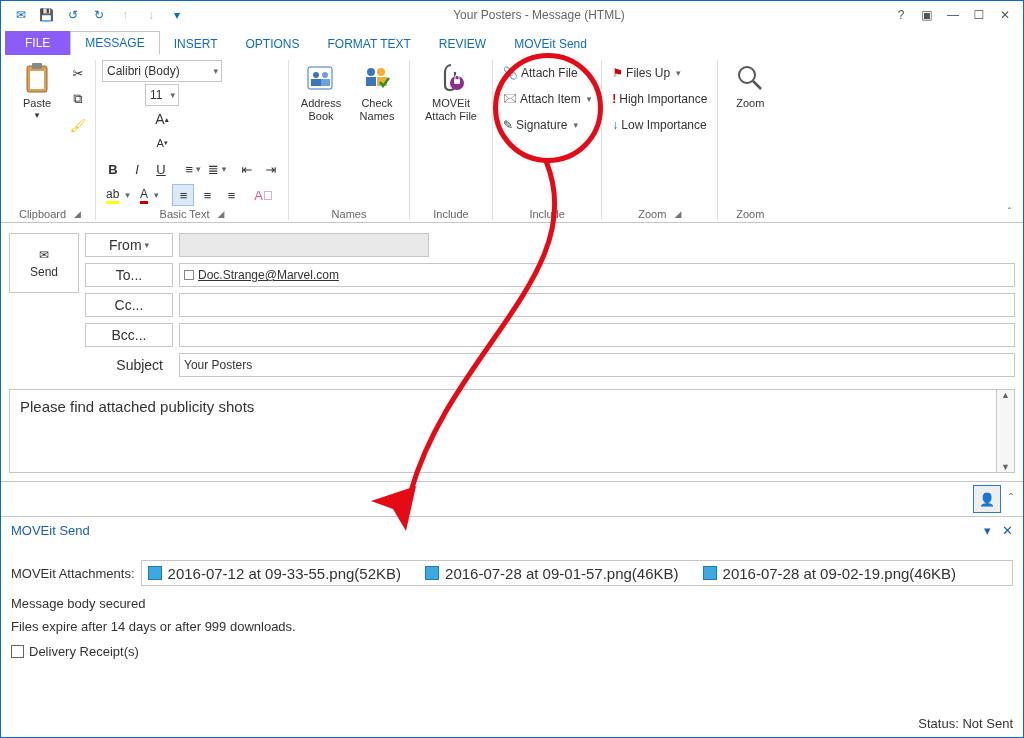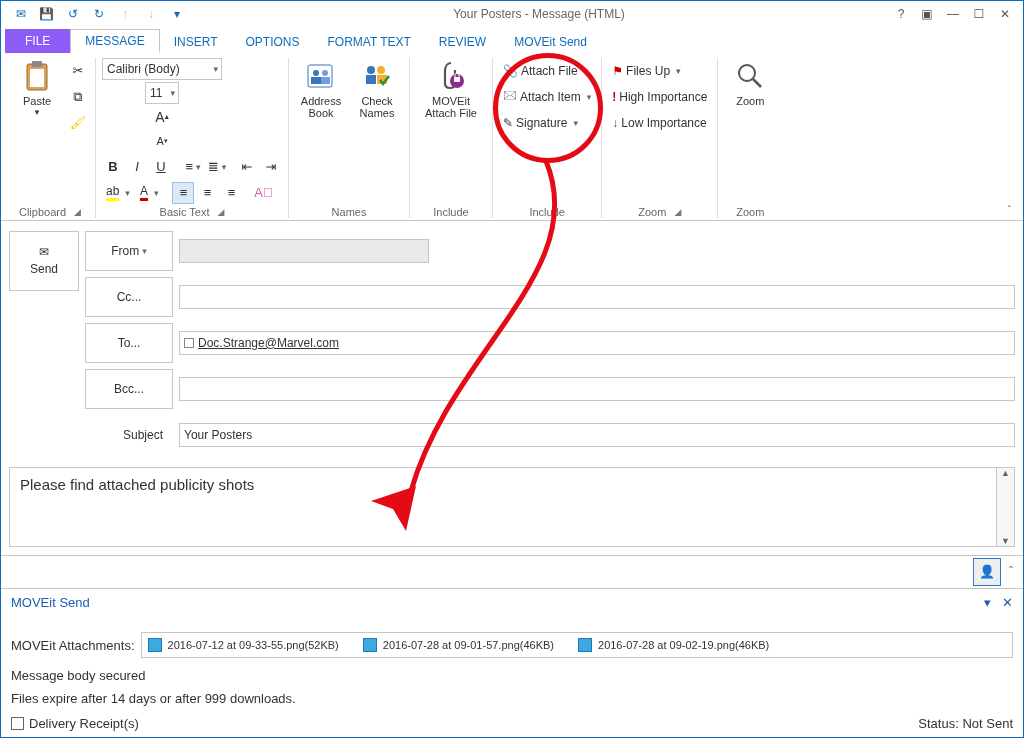--- a/index.html
+++ b/index.html
@@ -35,36 +35,36 @@
   .rbtn2 { height:22px; padding:0 4px; display:flex; align-items:center; gap:3px; font-size:12px; }
   .ylw { color:#ffc000; }
   .red { color:#d00000; }
   .blue { color:#0f6cbd;}
   
   .compose { flex:0 0 auto; padding:10px 8px 4px 8px; display:flex; gap:6px;}
   .send-col { width:70px; }
   .send-btn { border:1px solid #c6c6c6; width:70px; height:60px; display:flex; flex-direction:column; align-items:center; justify-content:center; font-size:12px; gap:3px;}
   .fields-col { flex:1; display:flex; flex-direction:column; gap:6px;}
   .fieldrow { display:flex; align-items:center; gap:6px;}
-  .fieldlabel { width:88px; height:40px; border:1px solid #c6c6c6; display:flex; align-items:center; justify-content:center; font-size:12px;}
+  .fieldlabel { width:88px; height:24px; border:1px solid #c6c6c6; display:flex; align-items:center; justify-content:center; font-size:14px;}
   .fieldlabel.plain { border:none; justify-content:flex-end; padding-right:10px;}
   .fieldinput { flex:1; height:24px; border:1px solid #c6c6c6; padding:0 4px; display:flex; align-items:center; font-size:12px;}
   .fieldinput.from-val { background:#e9e9e9; max-width:250px;}
   .to-chip { text-decoration:underline; display:inline-flex; align-items:center; gap:4px;}
   .body-area { margin:8px; border:1px solid #c6c6c6; height:84px; position:relative;}
   .body-inner { padding:8px 10px; font-size:15px;}
   .body-scroll { position:absolute; right:0; top:0; bottom:0; width:18px; border-left:1px solid #c6c6c6; display:flex; flex-direction:column; justify-content:space-between; align-items:center; font-size:9px; color:#666; background:#f6f6f6;}
   
   .people-bar { border-top:1px solid #c6c6c6; border-bottom:1px solid #c6c6c6; height:36px; display:flex; justify-content:flex-end; align-items:center; padding-right:10px; gap:8px;}
   .avatar { width:28px; height:28px; border:1px solid #2a7bd1; background:#eee; display:flex; align-items:center; justify-content:center; color:#aaa;}
   
   .moveit { padding:6px 10px 6px 10px; font-size:13px;}
   .moveit-title { color:#1b5fb0; font-size:13px; display:flex; align-items:center; justify-content:space-between;}
   .moveit-row { display:flex; align-items:center; gap:6px; margin-top:22px;}
-  .att-box { flex:1; border:1px solid #c6c6c6; height:26px; display:flex; align-items:center; gap:24px; padding:0 6px; font-size:11px;}
+  .att-box { flex:1; border:1px solid #c6c6c6; height:26px; display:flex; align-items:center; gap:24px; padding:0 6px; font-size:15px;}
   .att-item { display:flex; align-items:center; gap:6px;}
   .att-ic { width:14px; height:14px; background:#3da9e0; border:1px solid #1f7bb5;}
   .chk { width:13px; height:13px; border:1px solid #666; display:inline-block; margin-right:5px;}
   .status { position:absolute; right:10px; bottom:6px; font-size:13px;}
   
   .anno { position:absolute; pointer-events:none; z-index:50; }
   .circle-anno { left:492px; top:52px; width:110px; height:110px; border:5px solid #e40a16; border-radius:55px; }
   svg.arrow { position:absolute; left:320px; top:100px; width:300px; height:430px; pointer-events:none; z-index:49;}
   .caret::after{content:"▾"; font-size:9px; margin-left:3px; color:#666;}
 </style>
@@ -306,31 +306,31 @@
       </div>
     </div>
     <div class="fields-col">
       <div class="fieldrow">
         <div class="fieldlabel caret">
             <span>From</span>
           </div>
         <div class="fieldinput from-val"></div>
       </div>
       <div class="fieldrow">
-        <div class="fieldlabel">Cc...</div>
-        <div class="fieldinput"></div>
-      </div>
-      <div class="fieldrow">
         <div class="fieldlabel">To...</div>
         <div class="fieldinput">
           <span class="to-chip">
               <span style="width:10px;height:10px;border:1px solid #888;display:inline-block;"></span>
               <span>Doc.Strange@Marvel.com</span>
             </span>
         </div>
+      </div>
+      <div class="fieldrow">
+        <div class="fieldlabel">Cc...</div>
+        <div class="fieldinput"></div>
       </div>
       <div class="fieldrow">
         <div class="fieldlabel">Bcc...</div>
         <div class="fieldinput"></div>
       </div>
       <div class="fieldrow">
         <div class="fieldlabel plain">Subject</div>
         <div class="fieldinput">
             <span>Your Posters</span>
           </div>

